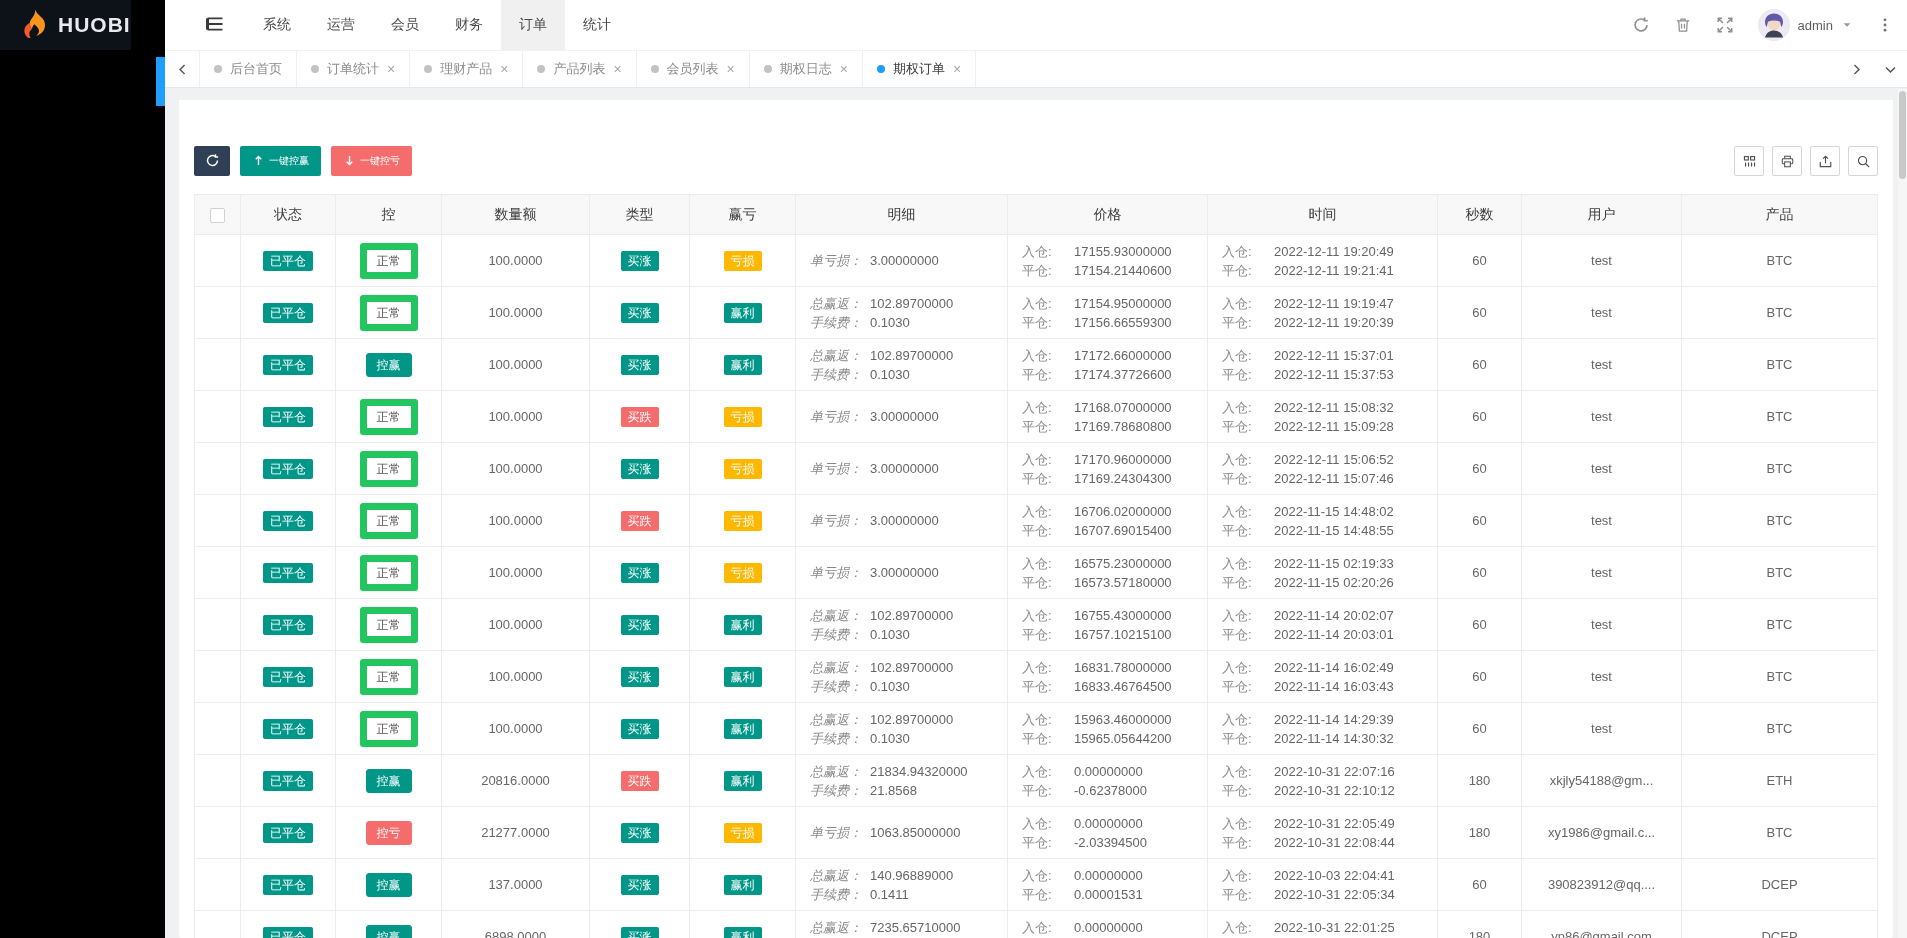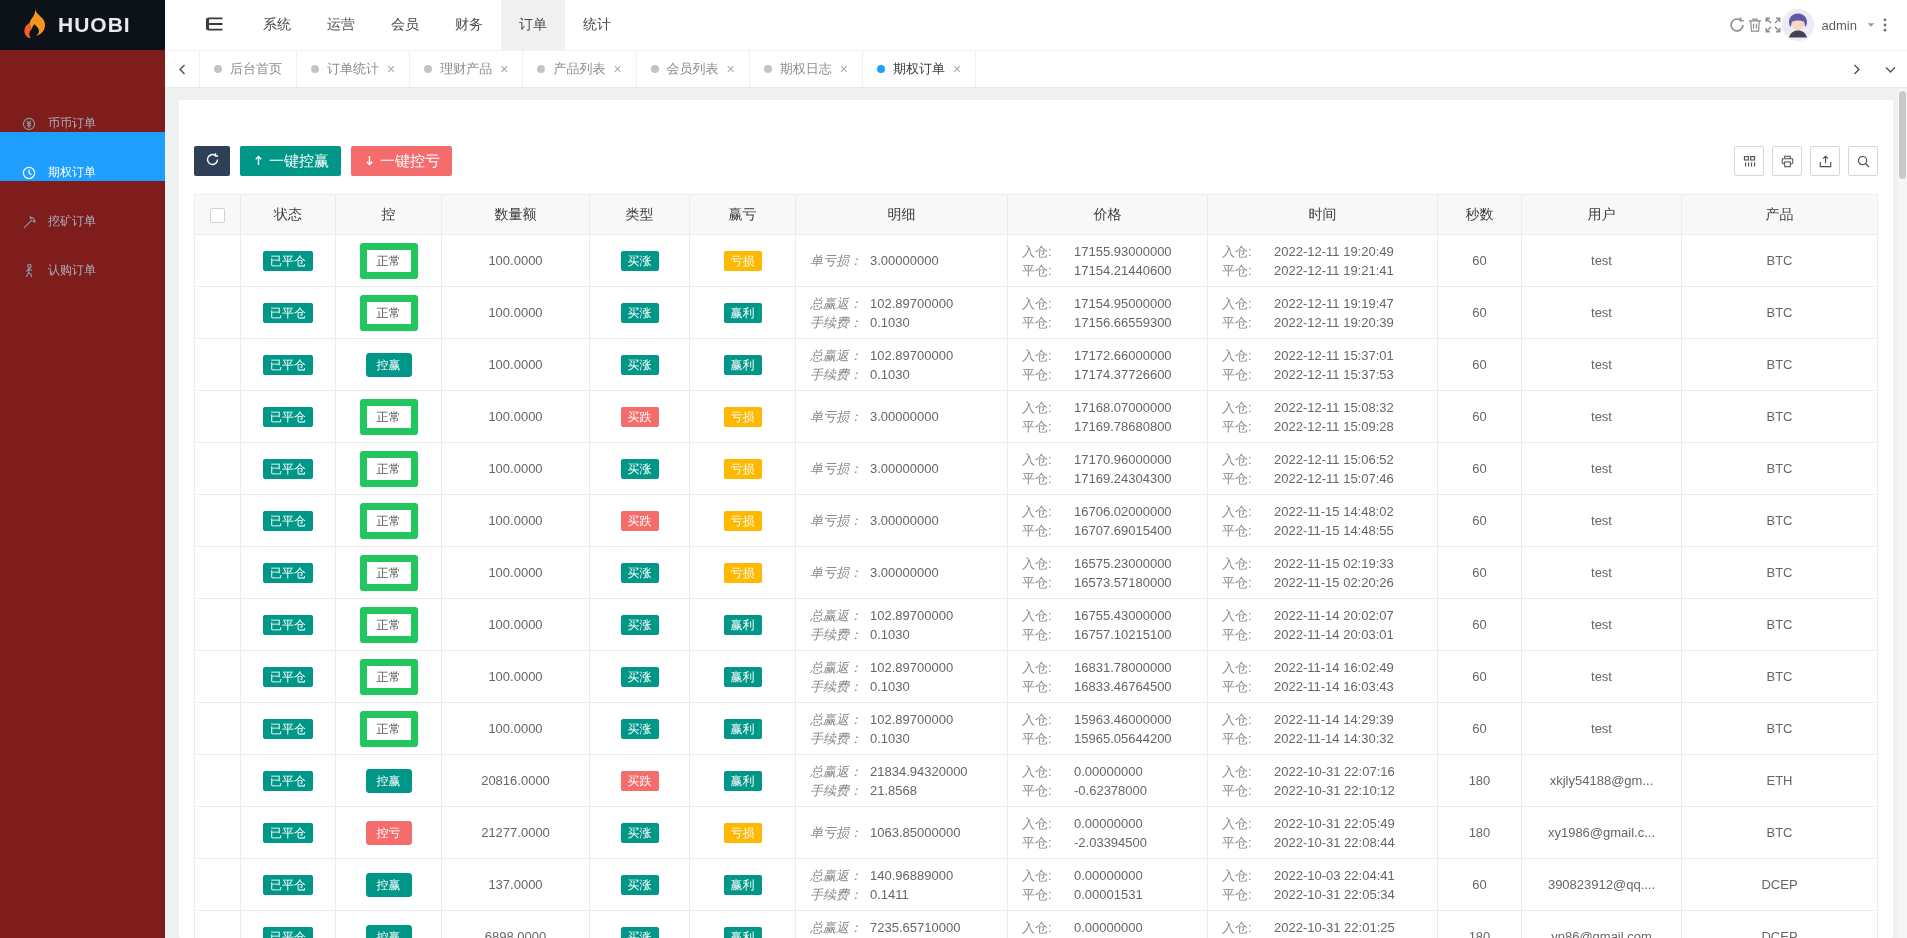--- a/index.html
+++ b/index.html
@@ -1,42 +1,42 @@
 <!DOCTYPE html>
 <html><head>
 <meta charset="utf-8">
 <style>
   * { margin:0; padding:0; box-sizing:border-box; }
   html,body { width:1907px; height:938px; overflow:hidden; background:#f0f1f2;
     font-family:"Liberation Sans","DejaVu Sans",sans-serif; }
   .app { display:flex; width:100%; height:100%; }
 
   
-  .sidebar { width:165px; background:#7f1d1d; flex:0 0 165px; display:flex; flex-direction:column;gap:25px; }
+  .sidebar { width:165px; background:#000000; flex:0 0 165px; display:flex; flex-direction:row;gap:25px; }
   .logo { height:50px; background:#0d1218; display:flex; align-items:center; padding-left:18px; gap:10px; cursor:pointer; }
   .logo svg { width:30px; height:30px; }
   .brand { color:#e8eaed; font-size:21px; font-weight:bold; letter-spacing:1px; }
   .menu { padding-top:8px; }
   .menu .item { display:flex; align-items:flex-end; gap:11px; height:49px; padding-left:21px;
     color:#a9b3bd; font-size:12px; cursor:pointer; }
   .menu .item .micon { width:16px; height:16px; display:inline-flex; color:#8b96a2; }
   .menu .item .micon svg { width:16px; height:16px; }
   .menu .item.active { background:#1E9FFF; color:#fff; }
   .menu .item.active .micon { color:#fff; }
 
   
   .main { flex:1; display:flex; flex-direction:column; min-width:0; }
 
   .topbar { height:50px; background:#fff; display:flex; align-items:center; flex:0 0 50px; }
   .burger { width:22px; height:22px; color:#3a3a3a; margin:0 18px 0 40px; cursor:pointer; display:inline-flex; }
   .burger svg { width:20px; height:20px; }
   .topnav { display:flex; height:50px; }
   .topnav .nav-item { display:flex; align-items:center; padding:0 18px; font-size:14px; color:#4a4a4a; cursor:pointer; }
   .topnav .nav-item.active { background:#f0f0f0; }
-  .top-right { margin-left:auto; display:flex; align-items:center; padding-right:14px; }
+  .top-right { margin-left:auto; display:flex; align-items:center; gap:24px; padding-right:14px; }
   .tb-action { width:18px; height:18px; color:#8f8f8f; cursor:pointer; display:inline-flex; }
   .tb-action svg { width:18px; height:18px; }
   .userbox { display:flex; align-items:center; gap:8px; cursor:pointer; }
   .avatar { width:32px; height:32px; border-radius:50%; overflow:hidden; background:#eceaf4; }
   .avatar svg { width:32px; height:32px; }
   .username { font-size:13px; color:#5f5f5f; }
   .caret { width:12px; height:12px; color:#9a9a9a; display:inline-flex; }
   .caret svg { width:12px; height:12px; }
   .dots { width:16px; height:16px; color:#6f6f6f; cursor:pointer; display:inline-flex; }
   .dots svg { width:16px; height:16px; }
@@ -55,21 +55,21 @@
   .tab .x:empty { display:none; }
   .tab.active { color:#3c3c3c; }
   .tab.active .dot { background:#1E9FFF; }
   .tabbar .spacer { flex:1; }
 
   
   .content { flex:1; background:#f0f1f2; padding:12px 14px 0 14px; min-height:0; }
   .card { background:#fff; height:100%; border-radius:2px; padding:46px 15px 0 15px; overflow:hidden; }
 
   .toolbar { display:flex; align-items:center; margin-bottom:18px; }
-  .btn { height:30px; border:none; border-radius:2px; color:#fff; font-size:15px; cursor:pointer;
+  .btn { height:30px; border:none; border-radius:2px; color:#fff; font-size:10px; cursor:pointer;
     display:inline-flex; align-items:center; justify-content:center; gap:4px;
     font-family:"Liberation Sans","DejaVu Sans",sans-serif; }
   .btn svg { width:13px; height:13px; }
   .btn-dark { width:36px; background:#2F4056; margin-right:10px; }
   .btn-dark svg { width:15px; height:15px; }
   .btn-win { background:#009688; padding:0 12px; margin-right:10px; }
   .btn-lose { background:#F56C6C; padding:0 12px; }
   .tool-icons { margin-left:auto; display:flex; gap:8px; }
   .icon-btn { width:30px; height:30px; background:#fff; border:1px solid #d6d6d6; border-radius:2px;
     color:#4d4d57; display:inline-flex; align-items:center; justify-content:center; cursor:pointer; }

